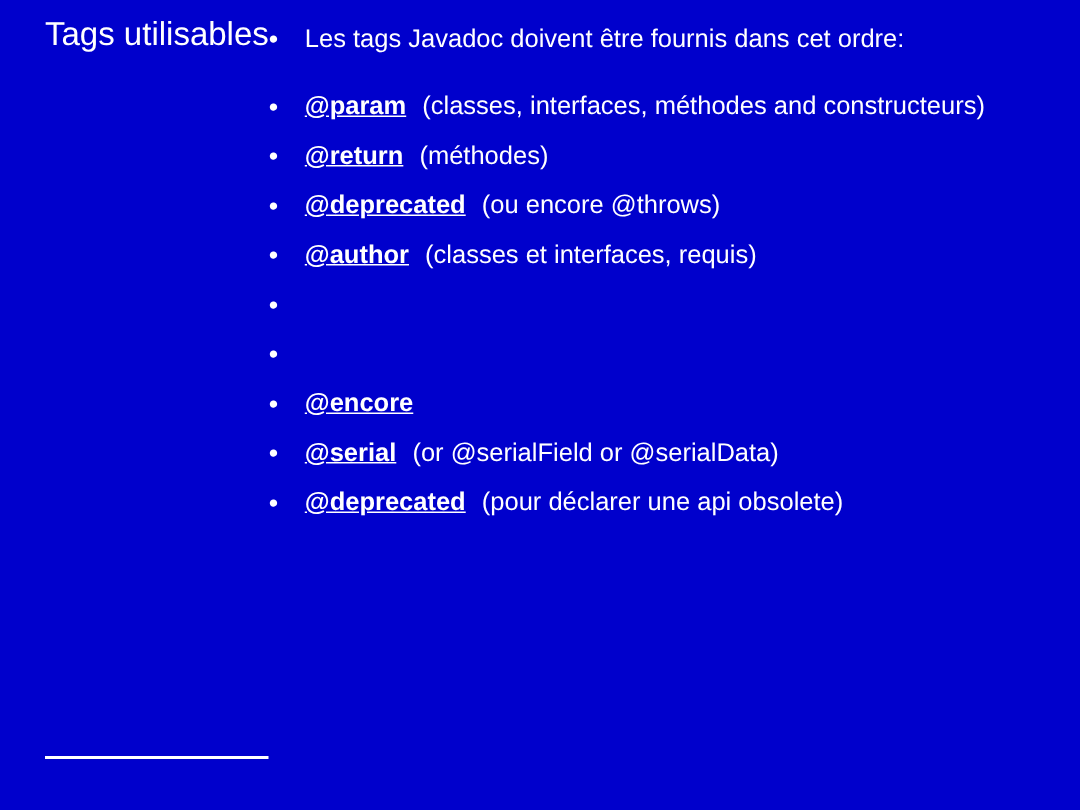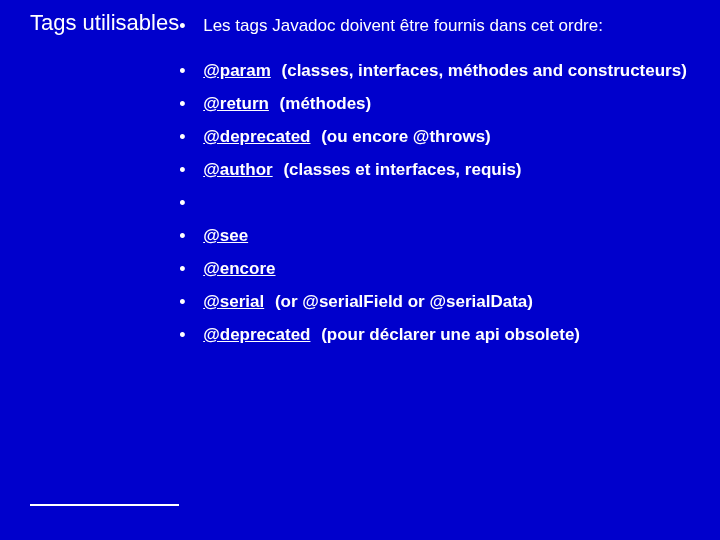--- a/index.html
+++ b/index.html
@@ -66,21 +66,21 @@
       margin-bottom: 12px;
       font-size: 17px;
     }
 
     .tag {
       font-weight: bold;
       text-decoration: underline;
     }
 
     .description {
-      font-weight: bold;
+      font-weight: normal;
       margin-left: 6px;
       margin-top: 48px;
     }
   </style>
 </head>
 <body>
 
 <div class="container">
   <div class="title-section">
     <h1 class="title">Tags utilisables</h1>
@@ -107,21 +107,20 @@
         </div>
         <div class="list-item">
           <span class="bullet">•</span>
           <span class="item-text"><span class="tag">@author</span><span class="description">     (classes et interfaces, requis)</span></span>
         </div>
         <div class="list-item">
           <span class="bullet">•</span>
         </div>
         <div class="list-item">
           <span class="bullet">•</span>
-          <span class="item-text"><span class="tag">@see</span><span class="description"></span></span>
         </div>
         <div class="list-item">
           <span class="bullet">•</span>
           <span class="item-text"><span class="tag">@encore</span><span class="description"></span></span>
         </div>
         <div class="list-item">
           <span class="bullet">•</span>
           <span class="item-text"><span class="tag">@serial</span><span class="description">     (or @serialField or @serialData)</span></span>
         </div>
         <div class="list-item">

